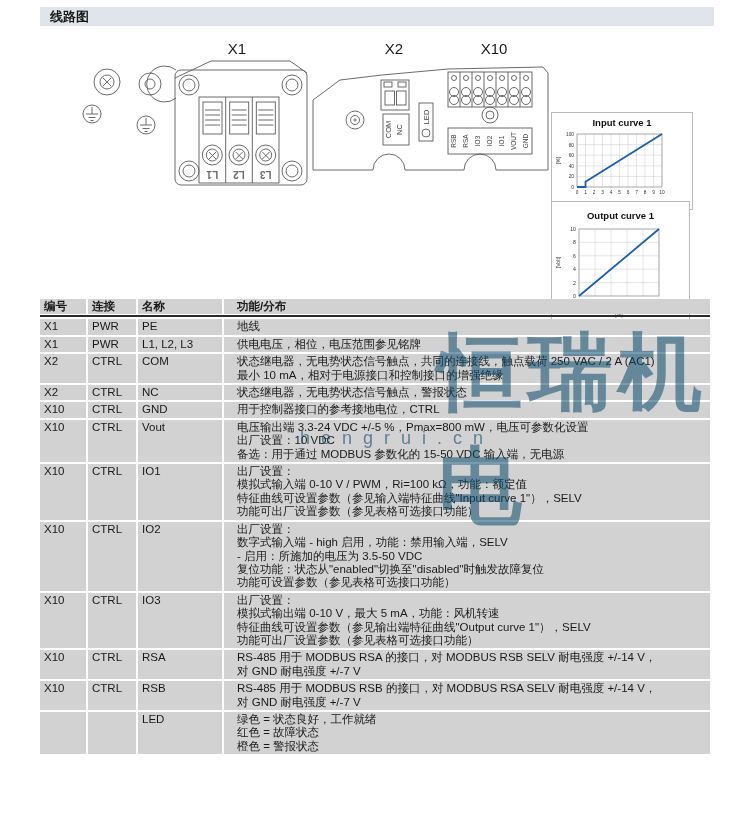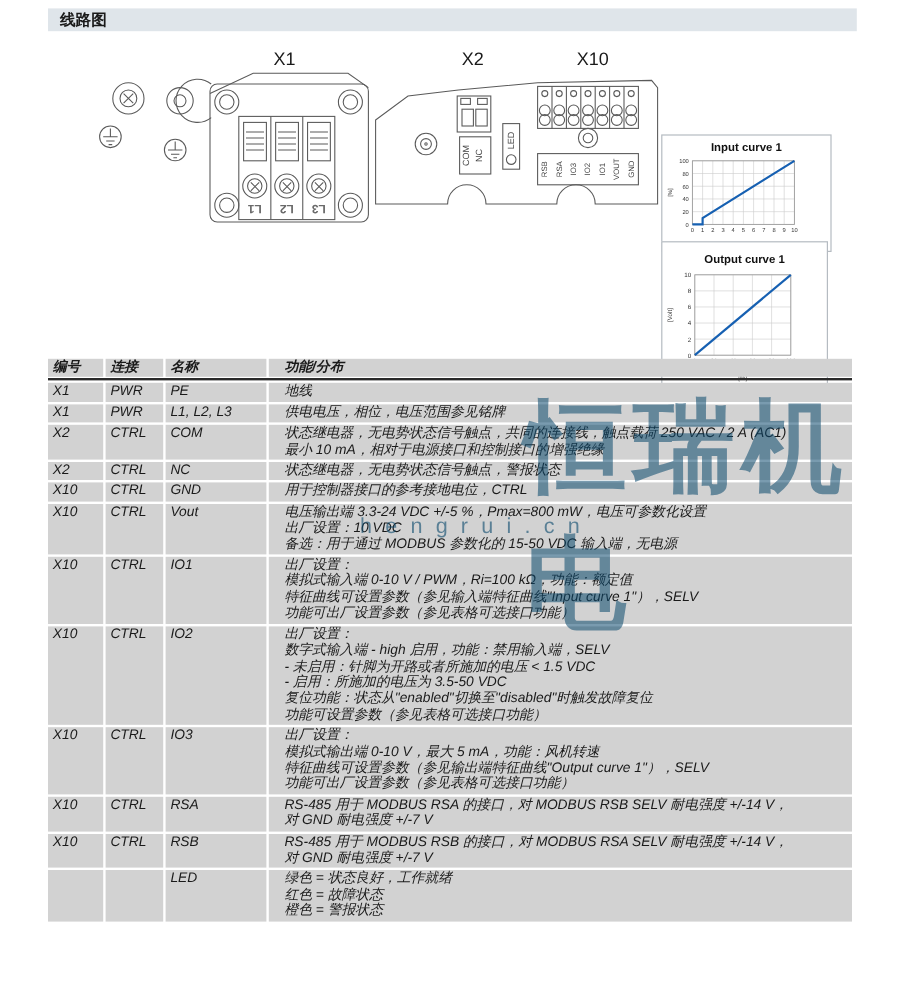--- a/index.html
+++ b/index.html
@@ -8,21 +8,21 @@
   
   .section-bar{position:absolute;left:40px;top:7px;width:664px;height:19px;
        background:#dfe5ea;padding-left:10px;font-size:13px;font-weight:bold;line-height:19px;}
   
   #diagram{position:absolute;left:0;top:28px;width:750px;height:265px;}
   
   .chart-box{position:absolute;background:#fff;border:1px solid #b5bbc1;}
   #chart-input{left:551px;top:64px;width:140px;height:96px;margin-top:48px;}
   #chart-output{left:551px;top:163px;width:137px;height:118px;margin-top:38px;}
   
-  #spec-table{position:absolute;left:40px;top:299px;width:670px;font-style:italic;}
+  #spec-table{position:absolute;left:40px;top:299px;width:670px;}
   .thead{display:flex;gap:2px;border-bottom:2px solid #2b2b2b;padding-bottom:1px;}
   .trow{display:flex;gap:2px;margin-top:2px;}
   .tcell{background:#d2d2d2;padding:1px 4px;font-size:11.5px;line-height:13.4px;color:#1a1a1a;}
   .thead .tcell{font-weight:bold;}
   .c-id{width:38px;flex:none;}
   .c-conn{width:40px;flex:none;}
   .c-name{width:76px;flex:none;}
   .c-fn{flex:1;padding-left:13px;}
   
   .wm{position:absolute;z-index:4;pointer-events:none;color:#0c4a6e;font-weight:bold;}
@@ -333,21 +333,20 @@
             <div>功能可出厂设置参数（参见表格可选接口功能）</div>
           </div>
         </div>
         <div class="trow">
           <div class="tcell c-id">X10</div>
           <div class="tcell c-conn">CTRL</div>
           <div class="tcell c-name">IO2</div>
           <div class="tcell c-fn">
             <div>出厂设置：</div>
             <div>数字式输入端 - high 启用，功能：禁用输入端，SELV</div>
-            <div>- 未启用：针脚为开路或者所施加的电压 &lt; 1.5 VDC</div>
             <div>- 启用：所施加的电压为 3.5-50 VDC</div>
             <div>复位功能：状态从"enabled"切换至"disabled"时触发故障复位</div>
             <div>功能可设置参数（参见表格可选接口功能）</div>
           </div>
         </div>
         <div class="trow">
           <div class="tcell c-id">X10</div>
           <div class="tcell c-conn">CTRL</div>
           <div class="tcell c-name">IO3</div>
           <div class="tcell c-fn">

